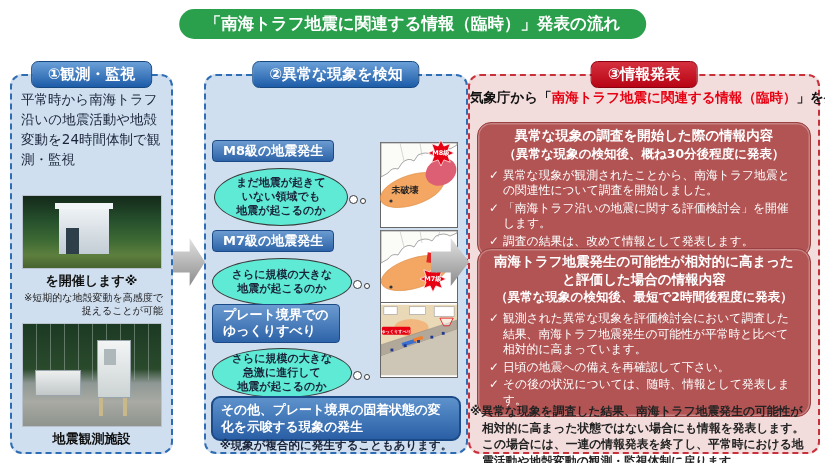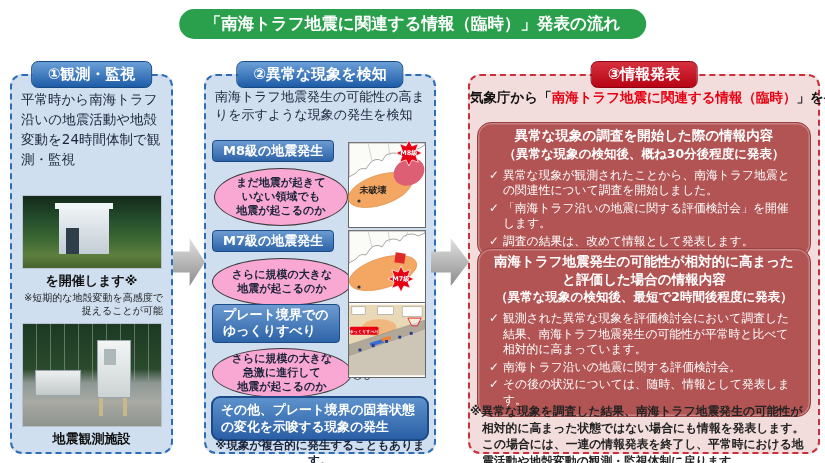--- a/index.html
+++ b/index.html
@@ -11,21 +11,21 @@
   
   .title-bar {
     position:absolute; top:9px; left:50%; transform:translateX(-50%);
     background:var(--green,#2aa04d); color:#fff; font-weight:bold;
     font-size:16.5px; padding:4px 26px; border-radius:15px; white-space:nowrap;
   }
   
   .panel { position:absolute; border-radius:12px; box-sizing:border-box; }
   .panel.blue { background:var(--blue-bg,#cfdff0); border:2.5px dashed var(--blue-mid,#2e6db4); }
   #panel1 { left:10px; top:74px; width:163px; height:380px; }
-  #panel2 { left:204px; top:74px; width:232px; height:380px; }
+  #panel2 { left:204px; top:74px; width:264px; height:380px; }
   #panel3 { left:468px; top:74px; width:352px; height:380px;
             background:var(--pink-bg,#f3dcdc); border:2.5px dashed var(--red-border,#c8303c); }
   .step-header {
     position:absolute; top:-15px; left:50%; transform:translateX(-50%);
     color:#fff; font-weight:bold; white-space:nowrap; border-radius:7px;
     padding:3px 16px; font-size:15px; z-index:3;
   }
   .step-header.blue { background:linear-gradient(180deg,#6ba0d8,var(--blue-dark,#1d5ca8)); border:1px solid #16477e; }
   .step-header.red { background:linear-gradient(180deg,#d5303e,var(--red-header,#b80414)); border:1px solid #8a0010; }
   
@@ -58,21 +58,21 @@
   #photo2 .post.a { right:34px; } #photo2 .post.b { right:58px; }
   .photo-caption { text-align:center; font-weight:bold; font-size:13px; color:#101010; margin-top:3px; }
   .photo-note { font-size:10px; color:#202020; margin:1px 8px 0 14px; line-height:1.3; text-indent:-10px;text-align:right; }
   
   .p2-desc { margin:12px 9px 0; font-size:13px; line-height:1.42; color:var(--ink,#1a2339); }
   .row { position:absolute; left:6px; right:6px; }
   #row-m8 { top:64px; } #row-m7 { top:154px; } #row-ss { top:228px; }
   .tag { display:inline-block; background:linear-gradient(180deg,#6b9bd0,#2d63a8);
     border:1.5px solid #1c4a86; color:#fff; font-weight:bold; font-size:13px;
     padding:2px 10px; border-radius:4px; line-height:1.25; white-space:pre-line; }
-  .bubble { position:absolute; background:#f9a8d4; border:1.6px solid #3a3a3a; border-radius:50%;
+  .bubble { position:absolute; background:#5eead4; border:1.6px solid #3a3a3a; border-radius:50%;
     color:var(--ink,#1a2339); font-weight:bold; font-size:11px; line-height:1.3; text-align:center;
     white-space:pre-line; display:flex; align-items:center; justify-content:center;font-family:Liberation Mono, monospace; }
   .bubble::after { content:""; position:absolute; right:-11px; top:46%; width:7px; height:7px;
     border:1.5px solid #3a3a3a; background:#fff; border-radius:50%; }
   .bubble::before { content:""; position:absolute; right:-19px; top:52%; width:4px; height:4px;
     border:1.5px solid #3a3a3a; background:#fff; border-radius:50%; }
   #row-m8 .bubble { top:28px; left:2px; width:132px; height:56px; }
   #row-m7 .bubble { top:28px; left:0;  width:138px; height:46px; }
   #row-ss .bubble { top:44px; left:0;  width:138px; height:48px; }
   .mapbox { position:absolute; right:2px; width:76px; border:1.5px solid #666; background:#fff; }
@@ -122,21 +122,20 @@
       <div class="post b"></div>
       <div class="cab"></div>
     </div>
     <div class="photo-caption">地震観測施設</div>
   </div>
 
   <div class="flow-arrow" id="arrow1"></div>
 
   <div class="panel blue" id="panel2">
     <div class="step-header blue">②異常な現象を検知</div>
-    <div class="p2-desc">南海トラフ地震発生の可能性の高まりを示すような現象の発生を検知</div>
 
     <div class="row" id="row-m8">
       <span class="tag">M8級の地震発生</span>
       <div class="bubble">まだ地震が起きて
 いない領域でも
 地震が起こるのか</div>
       <div class="mapbox">
         <svg width="76" height="84" viewBox="0 0 76 84">
           <path d="M0,34 L7,30 Q11,24 17,26 L21,20 Q27,14 33,18 L37,12 Q45,8 51,12 L55,6 Q63,2 69,6 L76,2 L76,0 L0,0 Z" fill="#fbfbf7" stroke="#909090" stroke-width="0.8"></path>
           <path d="M19,0 L23,18 M39,0 L41,13 M59,0 L57,7" stroke="#bcbcbc" stroke-width="0.6" fill="none"></path>
@@ -219,21 +218,21 @@
         <li><span class="chk">✓</span><span>調査の結果は、改めて情報として発表します。</span></li>
       </ul>
     </div>
 
     <div class="redbox" id="redbox2">
       <div class="rb-title">南海トラフ地震発生の可能性が相対的に高まった
 と評価した場合の情報内容</div>
       <div class="rb-sub">（異常な現象の検知後、最短で2時間後程度に発表）</div>
       <ul class="rb-bullets">
         <li><span class="chk">✓</span><span>観測された異常な現象を評価検討会において調査した結果、南海トラフ地震発生の可能性が平常時と比べて相対的に高まっています。</span></li>
-        <li><span class="chk">✓</span><span>南海トラフ沿いの地震に関する評価検討会。</span></li>
+        <li><span class="chk">✓</span><span>日頃の地震への備えを再確認して下さい。</span></li>
         <li><span class="chk">✓</span><span>その後の状況については、随時、情報として発表します。</span></li>
       </ul>
     </div>
 
     <div class="p3-note">※異常な現象を調査した結果、南海トラフ地震発生の可能性が相対的に高まった状態ではない場合にも情報を発表します。この場合には、一連の情報発表を終了し、平常時における地震活動や地殻変動の観測・監視体制に戻ります。</div>
   </div>
 
 </div>
 
 </body></html>

